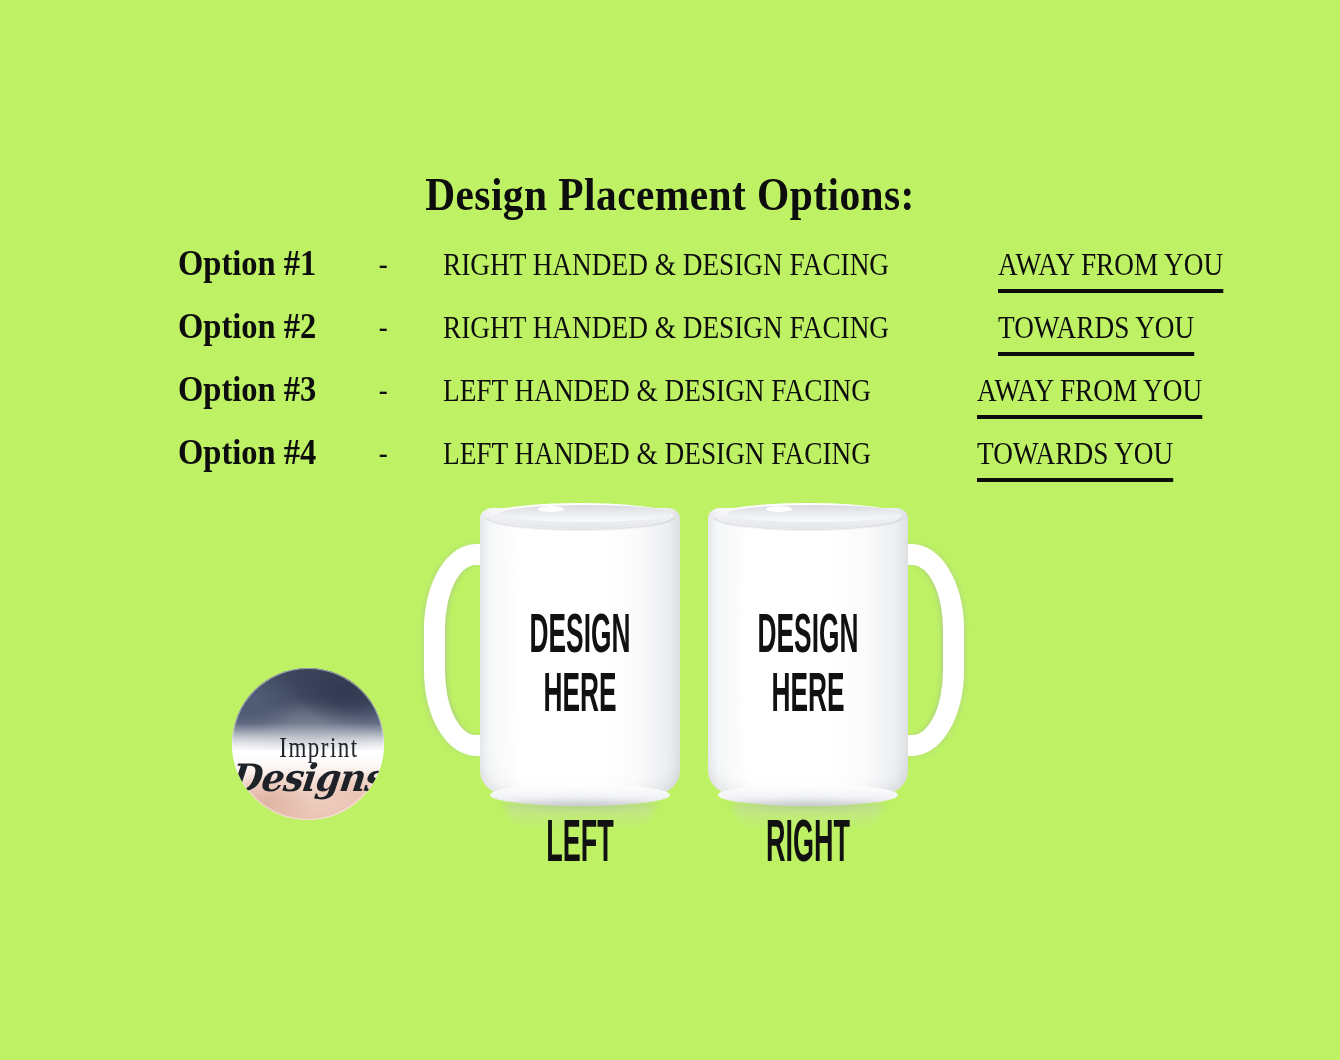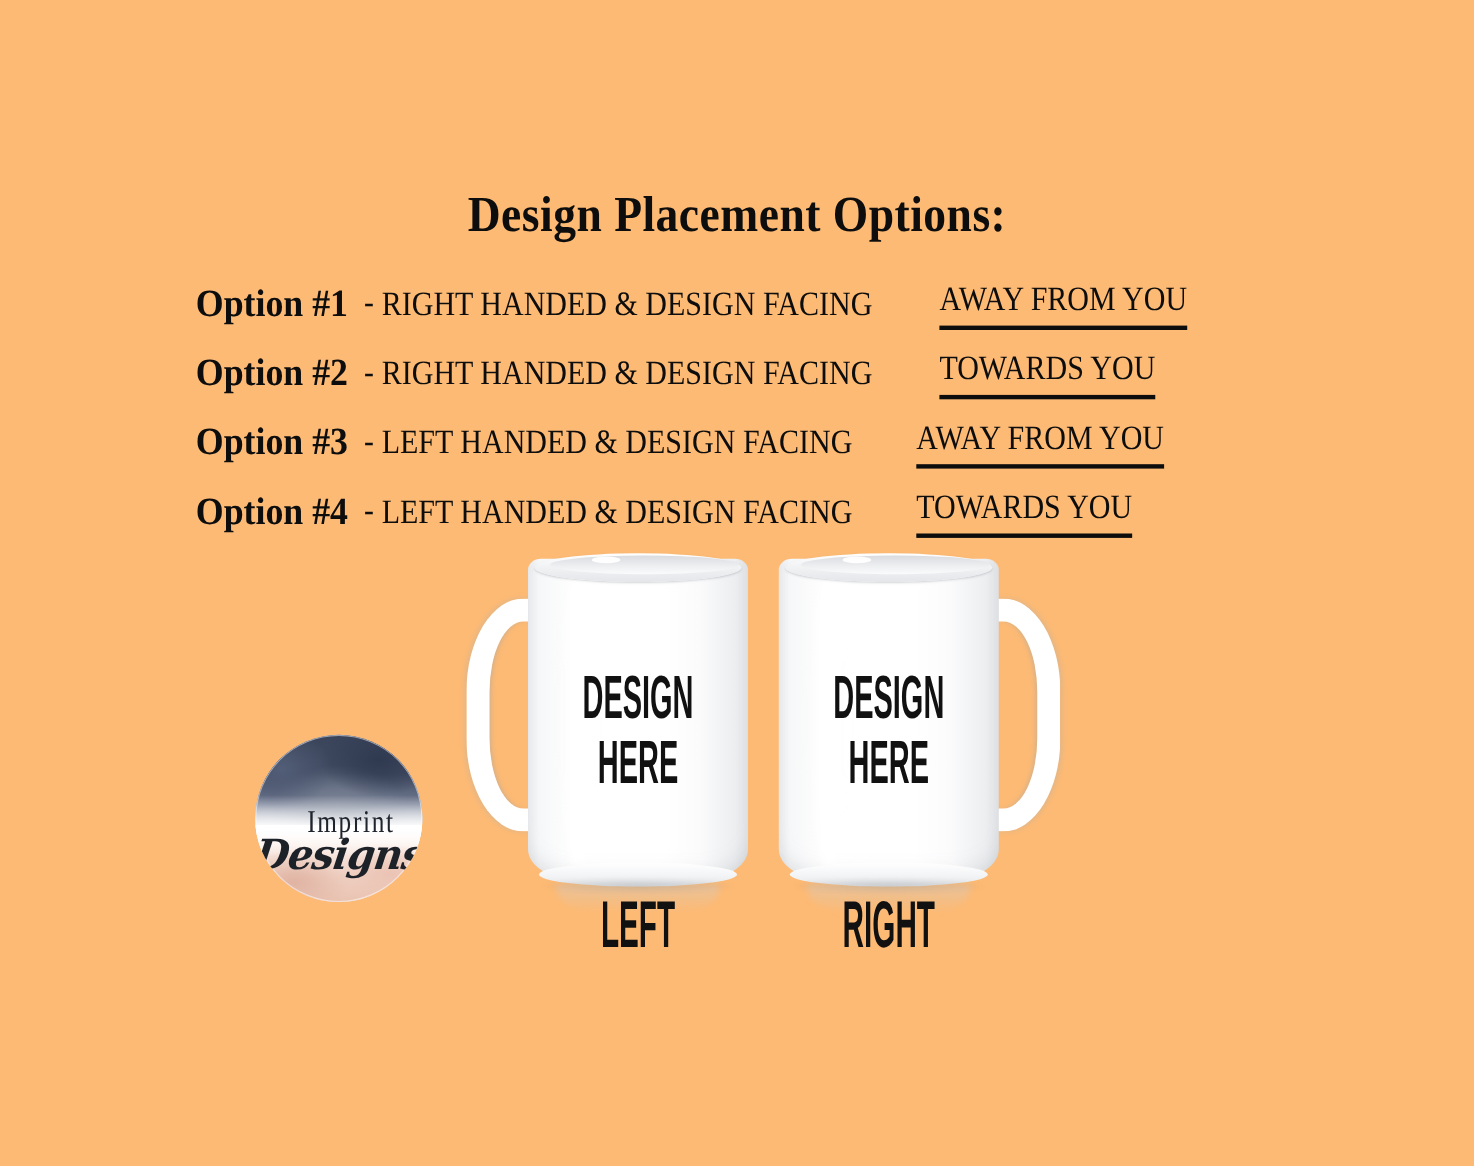--- a/index.html
+++ b/index.html
@@ -4,21 +4,21 @@
 <title>Design Placement Options</title>
 <style>
   html,body{margin:0;padding:0;}
   body{
     width:1340px;height:1060px;
     background:#ffffff;
     font-family:"Liberation Serif", serif;
     overflow:hidden;
     position:relative;
   }
-  .canvas{position:relative;width:1340px;height:1060px;background:#fdba74;text-decoration:underline;}
+  .canvas{position:relative;width:1340px;height:1060px;background:#bef264;text-decoration:underline;}
 
   
   .title{
     position:absolute;
     left:0;right:0;top:168px;
     text-align:center;
     font-family:"Liberation Serif", serif;
     font-weight:bold;
     font-size:46px;
     letter-spacing:0.5px;
@@ -29,23 +29,24 @@
 
   
   .options{
     position:absolute;
     left:178px; top:244px;
     width:1000px;
   }
   .opt-row{
     height:63px;
     display:flex;
-    align-items:center;
+    align-items:flex-start;
     white-space:nowrap;
     color:#0d0d0d;
+    gap:48px;
   }
   .opt-label{
     font-family:"Liberation Serif", serif;
     font-weight:bold;
     font-size:35px;
     line-height:40px;
     transform:scaleX(0.93);
     transform-origin:left center;
     display:inline-block;
   }

